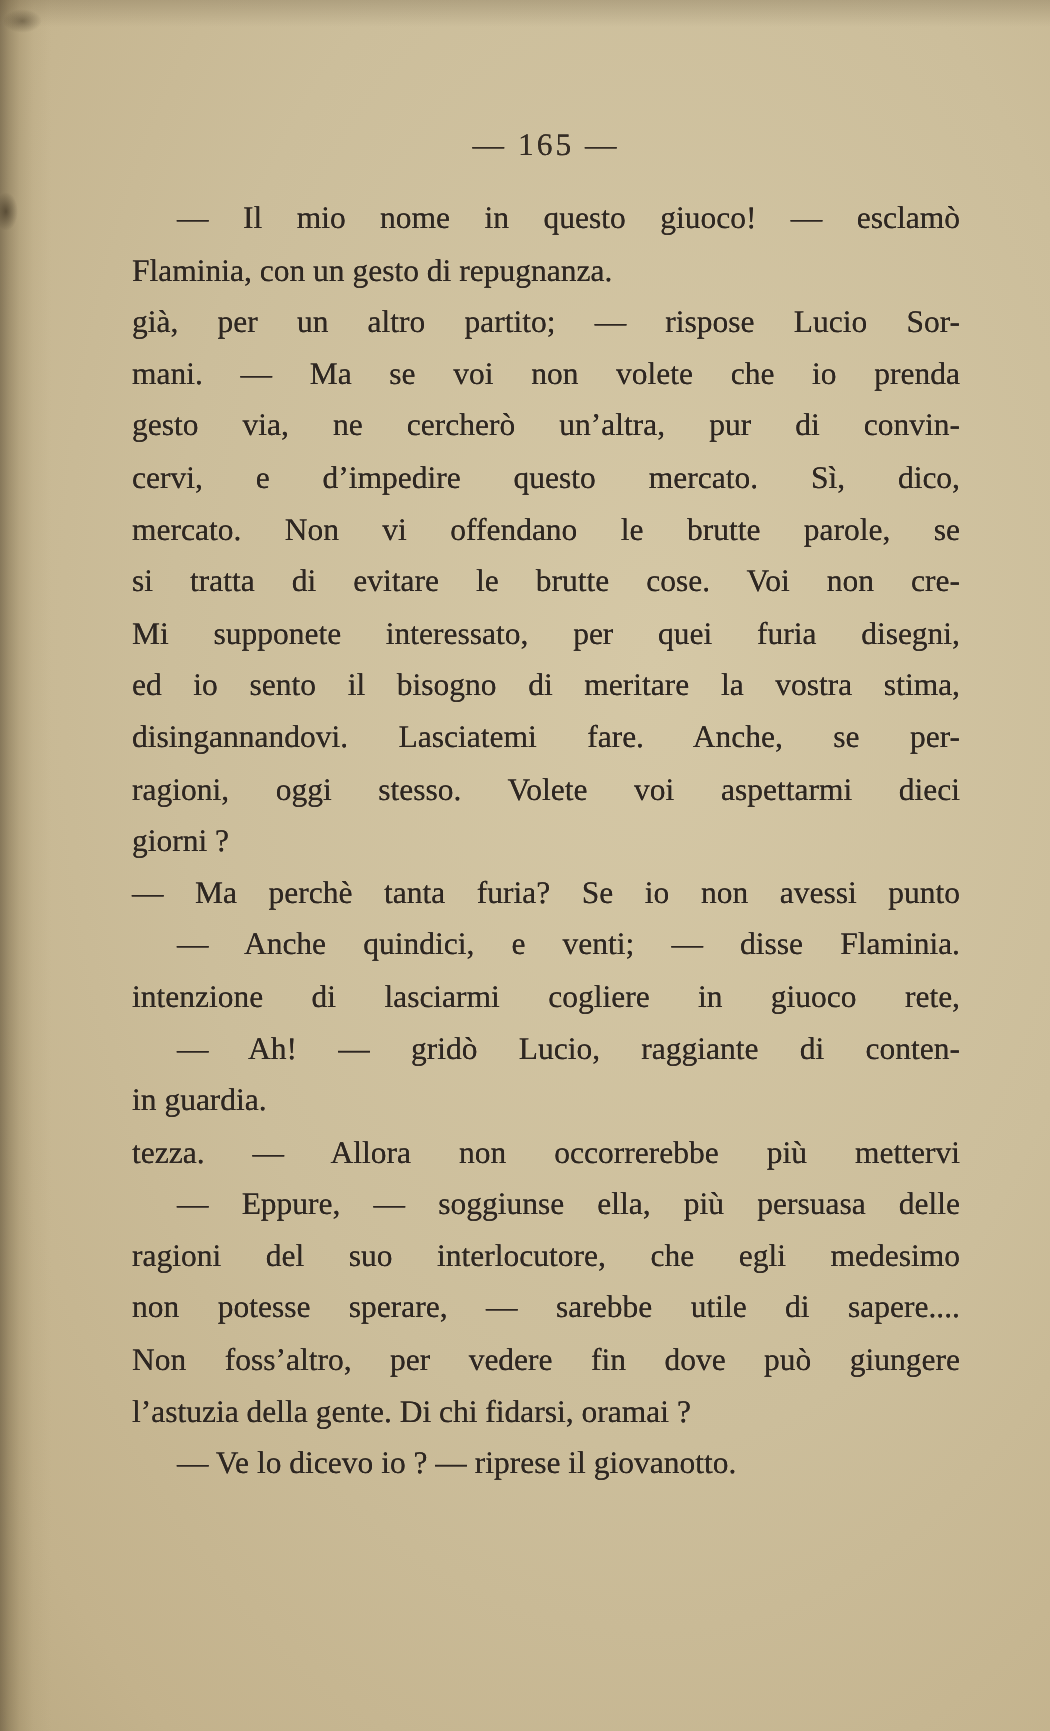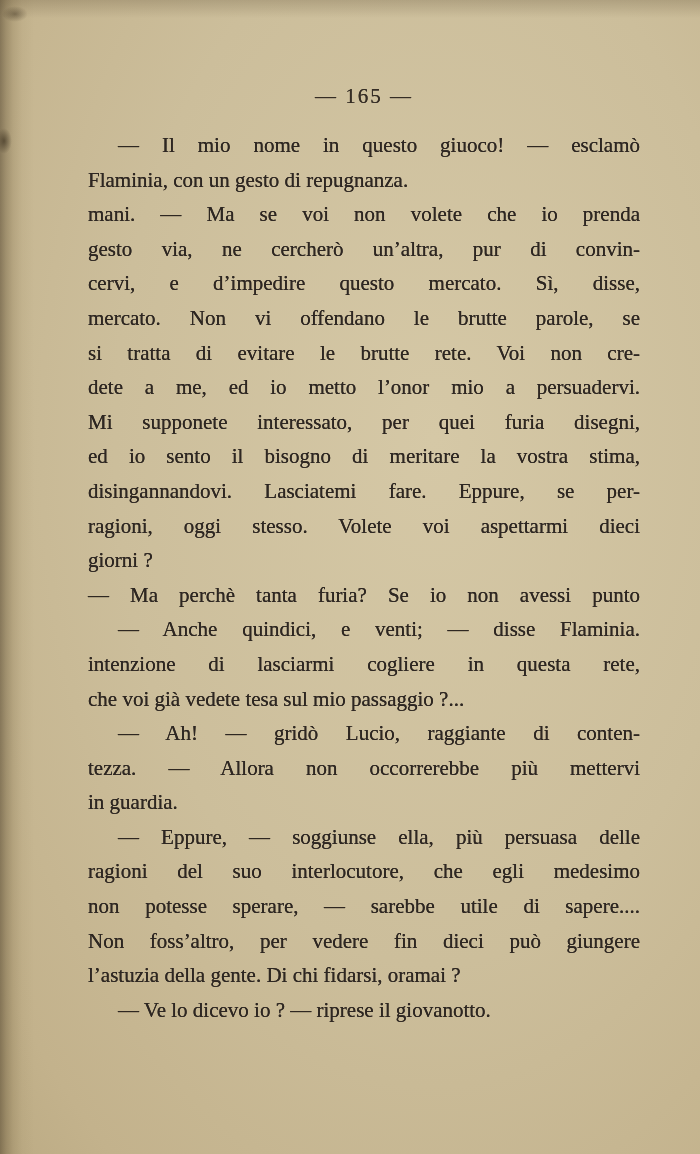--- a/index.html
+++ b/index.html
@@ -88,47 +88,46 @@
   <div class="blemish-2"></div>
 
   <div class="page-number">— 165 —</div>
 
   <div class="text-block">
       <div class="para">
         <div class="line first">— Il mio nome in questo giuoco! — esclamò</div>
         <div class="line last">Flaminia, con un gesto di repugnanza.</div>
       </div>
       <div class="para">
+        <div class="line">già, per un altro partito; — rispose Lucio Sor-</div>
         <div class="line">mani. — Ma se voi non volete che io prenda</div>
         <div class="line">gesto via, ne cercherò un’altra, pur di convin-</div>
-        <div class="line">cervi, e d’impedire questo mercato. Sì, disse,</div>
+        <div class="line">cervi, e d’impedire questo mercato. Sì, dico,</div>
         <div class="line">mercato. Non vi offendano le brutte parole, se</div>
-        <div class="line">si tratta di evitare le brutte rete. Voi non cre-</div>
-        <div class="line">dete a me, ed io metto l’onor mio a persuadervi.</div>
+        <div class="line">si tratta di evitare le brutte cose. Voi non cre-</div>
         <div class="line">Mi supponete interessato, per quei furia disegni,</div>
         <div class="line">ed io sento il bisogno di meritare la vostra stima,</div>
-        <div class="line">disingannandovi. Lasciatemi fare. Eppure, se per-</div>
+        <div class="line">disingannandovi. Lasciatemi fare. Anche, se per-</div>
         <div class="line">ragioni, oggi stesso. Volete voi aspettarmi dieci</div>
         <div class="line last">giorni ?</div>
       </div>
       <div class="para">
         <div class="line">— Ma perchè tanta furia? Se io non avessi punto</div>
         <div class="line first">— Anche quindici, e venti; — disse Flaminia.</div>
-        <div class="line">intenzione di lasciarmi cogliere in questa rete,</div>
-        <div class="line last">che voi già vedete tesa sul mio passaggio ?...</div>
+        <div class="line">intenzione di lasciarmi cogliere in giuoco rete,</div>
       </div>
       <div class="para">
         <div class="line first">— Ah! — gridò Lucio, raggiante di conten-</div>
+        <div class="line last">in guardia.</div>
         <div class="line">tezza. — Allora non occorrerebbe più mettervi</div>
-        <div class="line last">in guardia.</div>
       </div>
       <div class="para">
         <div class="line first">— Eppure, — soggiunse ella, più persuasa delle</div>
         <div class="line">ragioni del suo interlocutore, che egli medesimo</div>
         <div class="line">non potesse sperare, — sarebbe utile di sapere....</div>
-        <div class="line">Non foss’altro, per vedere fin dieci può giungere</div>
+        <div class="line">Non foss’altro, per vedere fin dove può giungere</div>
         <div class="line last">l’astuzia della gente. Di chi fidarsi, oramai ?</div>
       </div>
       <div class="para">
         <div class="line first last">— Ve lo dicevo io ? — riprese il giovanotto.</div>
       </div>
     </div>
 </div>
 
 </body></html>

